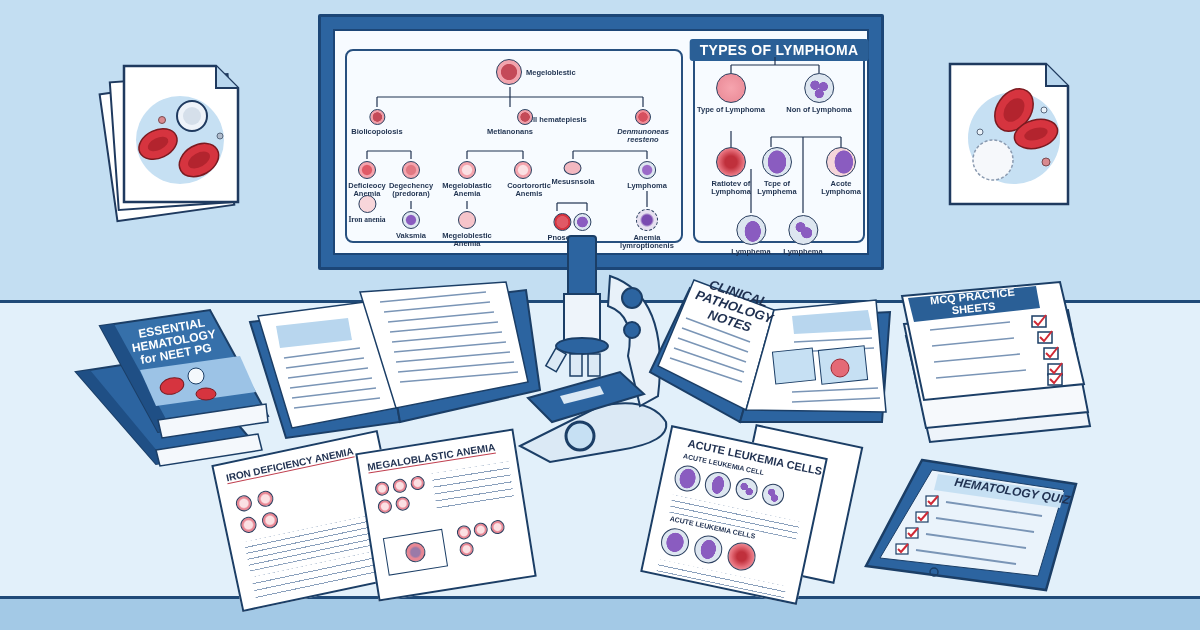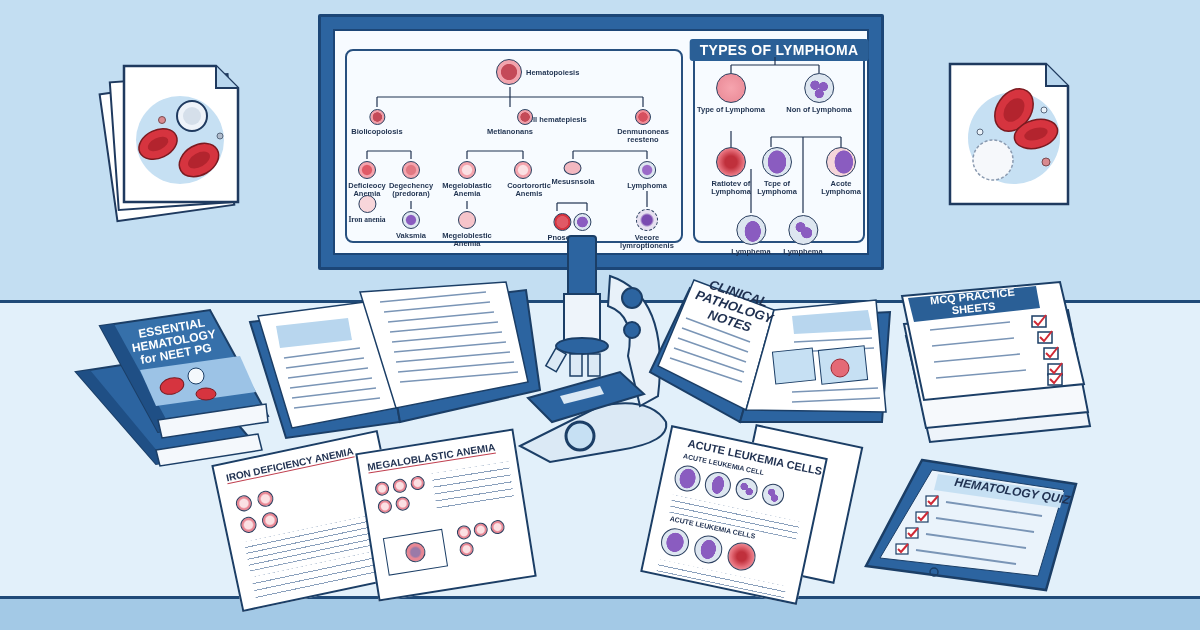--- a/index.html
+++ b/index.html
@@ -85,35 +85,35 @@
             <line x1="64" y1="150" x2="64" y2="158"></line>
             <line x1="120" y1="150" x2="120" y2="158"></line>
           <line x1="210" y1="152" x2="240" y2="152"></line>
             <line x1="210" y1="152" x2="210" y2="160"></line>
             <line x1="240" y1="152" x2="240" y2="160"></line>
           <line x1="300" y1="140" x2="300" y2="156"></line>
         </g>
       </svg>
       <div class="node" style="left:163px;top:8px;flex-direction:row;gap:4px;transform:translateX(-14px);">
         <div class="cell" style="width:26px;height:26px;background:radial-gradient(circle,#c44a58 45%,#f2a4ad 50%);"></div>
-        <div class="lbl">Hematopoiesis</div>
+        <div class="lbl">Megeloblestic</div>
       </div>
       <div class="lbl" style="position:absolute;left:176px;top:62px;">Gell hematepiesis</div>
 
       <div class="node" style="left:30px;top:58px;">
           <div class="cell" style="width:16px;height:16px;background:radial-gradient(circle,#c44a58 45%,#f0a0aa 50%);"></div>
           <div class="lbl">Biolicopolosis</div>
         </div>
       <div class="node" style="left:163px;top:58px;align-items:flex-end;">
           <div class="cell" style="width:16px;height:16px;background:radial-gradient(circle,#c44a58 45%,#f0a0aa 50%);"></div>
           <div class="lbl">Metlanonans</div>
         </div>
       <div class="node" style="left:296px;top:58px;">
           <div class="cell" style="width:16px;height:16px;background:radial-gradient(circle,#d6505e 45%,#f08c96 50%);"></div>
-          <div class="lbl" style="white-space:normal;width:60px;">Denmunoneas reesteno</div>
+          <div class="lbl" style="white-space:normal;width:60px;font-style:italic;">Denmunoneas reesteno</div>
         </div>
 
       <div class="node" style="left:20px;top:110px;">
           <div class="cell" style="width:18px;height:18px;background:radial-gradient(circle,#e05a66 40%,#f4a4ad 50%);"></div>
           <div class="lbl" style="white-space:normal;width:48px;">Deficieocy Anemia</div>
         </div>
       <div class="node" style="left:64px;top:110px;">
           <div class="cell" style="width:18px;height:18px;background:radial-gradient(circle,#e07882 40%,#f4a4ad 50%);"></div>
           <div class="lbl" style="white-space:normal;width:52px;">Degechency (predoran)</div>
         </div>
@@ -148,21 +148,21 @@
         </div>
       <div class="node" style="left:225px;top:162px;">
           <div style="display:flex;gap:2px;">
             <div class="cell" style="width:18px;height:18px;background:radial-gradient(circle,#e05a66 50%,#d6343f 55%);"></div>
             <div class="cell" style="width:18px;height:18px;background:radial-gradient(circle,#8a5cc0 45%,#dde6f0 50%);"></div>
           </div>
           <div class="lbl">Pnosemnonia</div>
         </div>
       <div class="node" style="left:300px;top:158px;">
           <div class="cell" style="width:22px;height:22px;background:radial-gradient(circle,#7a4ab0 35%,#e6e0f0 50%);border-style:dashed;"></div>
-          <div class="lbl" style="white-space:normal;width:60px;">Veeore lymroptionenis</div>
+          <div class="lbl" style="white-space:normal;width:60px;">Anemia lymroptionenis</div>
         </div>
     </div>
 
     <div class="panel" style="left:358px;width:172px;">
       <div class="panel-title">TYPES OF LYMPHOMA</div>
       <svg width="172" height="210">
         <g stroke="#1f3250" stroke-width="1.2" fill="none">
           <line x1="80" y1="6" x2="80" y2="14"></line>
             <line x1="36" y1="14" x2="124" y2="14"></line>
           <line x1="36" y1="14" x2="36" y2="22"></line>
@@ -182,21 +182,21 @@
       <div class="node" style="left:124px;top:22px;">
           <div class="cell" style="width:30px;height:30px;background:radial-gradient(circle at 35% 40%,#8a5cc0 18%,transparent 20%),radial-gradient(circle at 65% 45%,#8a5cc0 18%,transparent 20%),radial-gradient(circle at 50% 70%,#8a5cc0 18%,transparent 20%),#dde6f0;"></div>
           <div class="lbl">Non of Lymphoma</div>
         </div>
       <div class="node" style="left:36px;top:96px;">
           <div class="cell" style="width:30px;height:30px;background:radial-gradient(circle,#c0303c 30%,#e46a76 60%,#f2c2c8);"></div>
           <div class="lbl" style="white-space:normal;width:50px;">Ratiotev of Lymphoma</div>
         </div>
       <div class="node" style="left:82px;top:96px;">
           <div class="cell" style="width:30px;height:30px;background:radial-gradient(ellipse 40% 50%,#8a5cc0 80%,transparent 85%),#dde6f0;"></div>
-          <div class="lbl" style="white-space:normal;width:48px;">Tcpe of Lymphoma</div>
+          <div class="lbl" style="white-space:normal;width:48px;">Tcpe of Lymphema</div>
         </div>
       <div class="node" style="left:146px;top:96px;">
           <div class="cell" style="width:30px;height:30px;background:radial-gradient(ellipse 40% 50% at 60% 50%,#8a5cc0 80%,transparent 85%),#f6d6da;"></div>
           <div class="lbl" style="white-space:normal;width:48px;">Acote Lymphoma</div>
         </div>
       <div class="node" style="left:56px;top:164px;">
           <div class="cell" style="width:30px;height:30px;background:radial-gradient(ellipse 35% 45% at 55% 55%,#8a5cc0 80%,transparent 85%),#dde6f0;"></div>
           <div class="lbl">Lymphema</div>
         </div>
       <div class="node" style="left:108px;top:164px;">

